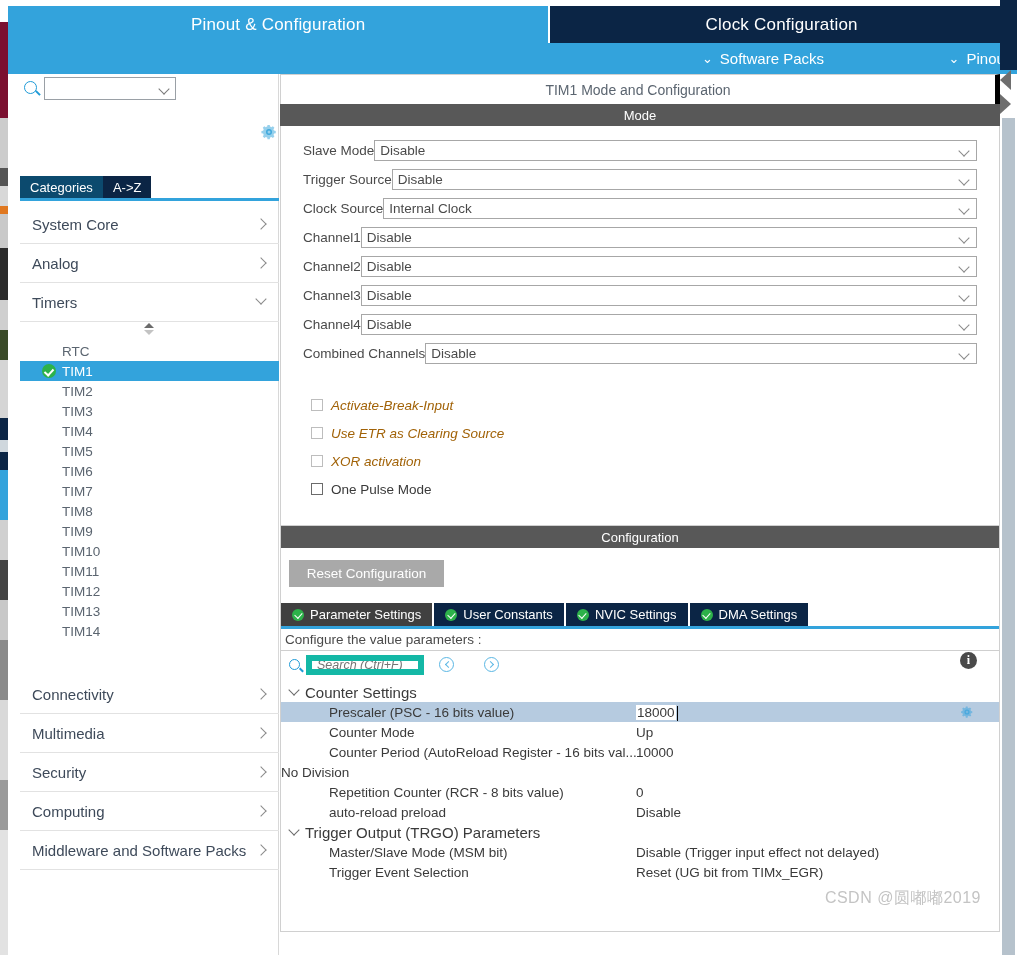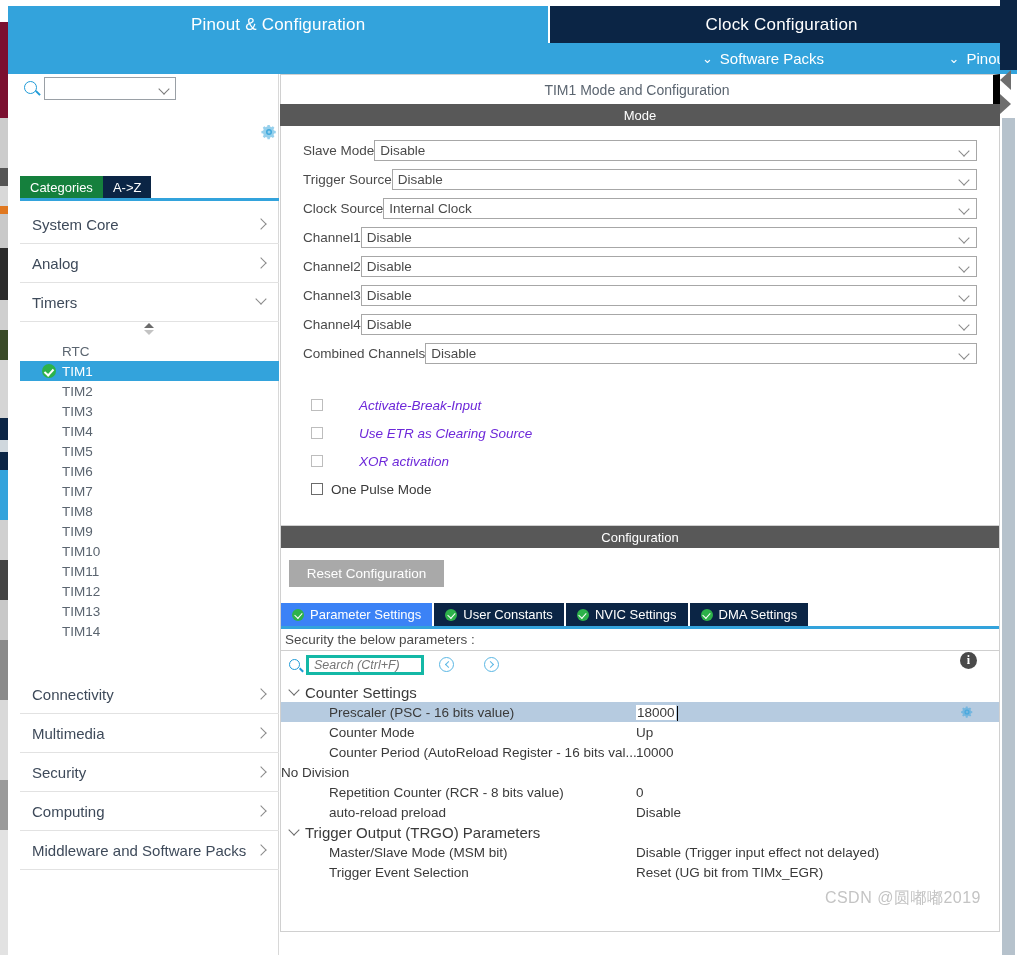--- a/index.html
+++ b/index.html
@@ -86,21 +86,21 @@
   .search-combo .cb-arrow {
     position:absolute; right:7px; top:7px; width:8px; height:8px;
     border-left:1.6px solid #7a7a7a; border-bottom:1.6px solid #7a7a7a;
     transform:rotate(-45deg);
   }
   .gear-left {
     position:absolute; left:252px; top:49px; width:18px; height:18px;
   }
   .cat-tabs { position:absolute; left:12px; top:102px; height:22px; display:flex; }
   .cat-tab { height:22px; padding:0 10px; display:flex; align-items:center; font-size:13px; color:#fff; }
-  .cat-tab.active { background:#15803d; }
+  .cat-tab.active { background:#0c4a6e; }
   .cat-tab.alt { background:#0b2545; }
   .cat-underline { position:absolute; left:12px; top:124px; width:259px; height:3px; background:#33a3dc; }
 
   .cat-list { position:absolute; left:12px; top:131px; width:259px; }
   .cat-row {
     position:relative; height:39px; display:flex; align-items:center;
     border-bottom:1px solid #e2e2e2; padding-left:12px;
   }
   .cat-row .label { font-size:15px; color:#3e4a5a; }
   .cat-row .arrow-r, .cat-row .arrow-d {
@@ -137,21 +137,21 @@
   }
 
   .cat-list-lower { position:absolute; left:12px; top:601px; width:259px; }
 
   
   .rightpanel { position:absolute; left:280px; top:74px; width:720px; height:881px; background:#ffffff; }
 
   .panel-title {
     height:30px; display:flex; align-items:center; justify-content:center;
     font-size:14px; color:#5b6570; background:#ffffff;
-    border-left:1px solid #d0d0d0; border-right:7px solid #000000; border-top:1px solid #d0d0d0;
+    border-left:1px solid #d0d0d0; border-right:5px solid #000000; border-top:1px solid #d0d0d0;
   }
   .section-bar {
     height:22px; display:flex; align-items:center; justify-content:center;
     background:#585858; color:#ffffff; font-size:13px;
   }
 
   .mode-box {
     height:400px; border:1px solid #d0d0d0; border-top:none; background:#fff; position:relative;
   }
   .mode-rows { padding:14px 22px 12px 22px; }
@@ -165,38 +165,38 @@
   .msel .cb-arrow {
     position:absolute; right:8px; top:6px; width:8px; height:8px;
     border-left:1.5px solid #8a8a8a; border-bottom:1.5px solid #8a8a8a; transform:rotate(-45deg);
   }
 
   .chk-rows { padding:10px 22px 0 30px; }
   .crow { display:flex; align-items:center; height:22px; margin-bottom:6px; }
   .cbox { width:12px; height:12px; border:1.4px solid #6b6b6b; background:#fff; margin-right:8px; }
   .cbox.dim { border-color:#bdbdbd; }
   .clabel { font-size:13.5px; color:#3a3a3a; }
-  .clabel.dim { color:#6d28d9; font-style:italic;margin-left:28px; }
+  .clabel.dim { color:#a16207; font-style:italic; }
 
   
   .cfg-wrap { border:1px solid #d0d0d0; border-top:none; }
   .cfg-body { background:#ffffff; height:383px; position:relative; }
 
   .reset-btn {
     position:absolute; left:8px; top:12px; width:155px; height:27px;
     background:#a9a9a9; color:#ffffff; font-size:13.5px;
     display:flex; align-items:center; justify-content:center; border:none;
   }
 
   .cfg-tabs { position:absolute; left:0; top:55px; height:23px; display:flex; }
   .cfg-tab {
     height:23px; padding:0 11px; display:flex; align-items:center; gap:6px;
     font-size:13px; color:#ffffff; background:#0b2545; margin-right:2px;
   }
-  .cfg-tab.active { background:#3b82f6; }
+  .cfg-tab.active { background:#404040; }
   .tick {
     width:12px; height:12px; border-radius:50%; background:#2db24a; position:relative; flex:none;
   }
   .tick::after {
     content:""; position:absolute; left:3.5px; top:2px; width:3.5px; height:6px;
     border-right:1.8px solid #fff; border-bottom:1.8px solid #fff; transform:rotate(42deg);
   }
   .cfg-tabs-underline { position:absolute; left:0; top:78px; width:718px; height:3px; background:#33a3dc; }
 
   .configure-bar {
@@ -209,21 +209,21 @@
   .mag2 {
     position:absolute; left:8px; top:6px; width:11px; height:11px;
     border:1.7px solid #1f9bd7; border-radius:50%;
   }
   .mag2::after {
     content:""; position:absolute; left:8.5px; top:8.5px; width:5px; height:1.7px;
     background:#1f9bd7; transform:rotate(45deg);
   }
   .param-search {
     position:absolute; left:25px; top:2px; width:118px; height:20px;
-    border:3px solid #14b8a6; background:#fff; font-size:12.5px;
+    border:6px solid #14b8a6; background:#fff; font-size:12.5px;
     font-style:italic; color:#a0a0a0; padding-left:5px;
     font-family:"Liberation Sans", sans-serif;
   }
   .nav-circle {
     position:absolute; top:4px; width:15px; height:15px;
     border:1.5px solid #5bb7e4; border-radius:50%;
   }
   .nav-prev { left:158px; }
   .nav-next { left:203px; }
   .nav-circle .ar {
@@ -555,21 +555,21 @@
             <span>NVIC Settings</span>
           </div>
           <div class="cfg-tab">
             <span class="tick"></span>
             <span>DMA Settings</span>
           </div>
         </div>
         <div class="cfg-tabs-underline"></div>
 
         <div class="configure-bar">
-          <span>Security the below parameters :</span>
+          <span>Configure the value parameters :</span>
         </div>
 
         <div class="search-row2">
           <div class="mag2"></div>
           <input class="param-search" type="text" placeholder="Search (Ctrl+F)" style="">
           <div class="nav-circle nav-prev">
             <span class="ar"></span>
           </div>
           <div class="nav-circle nav-next">
             <span class="ar"></span>

